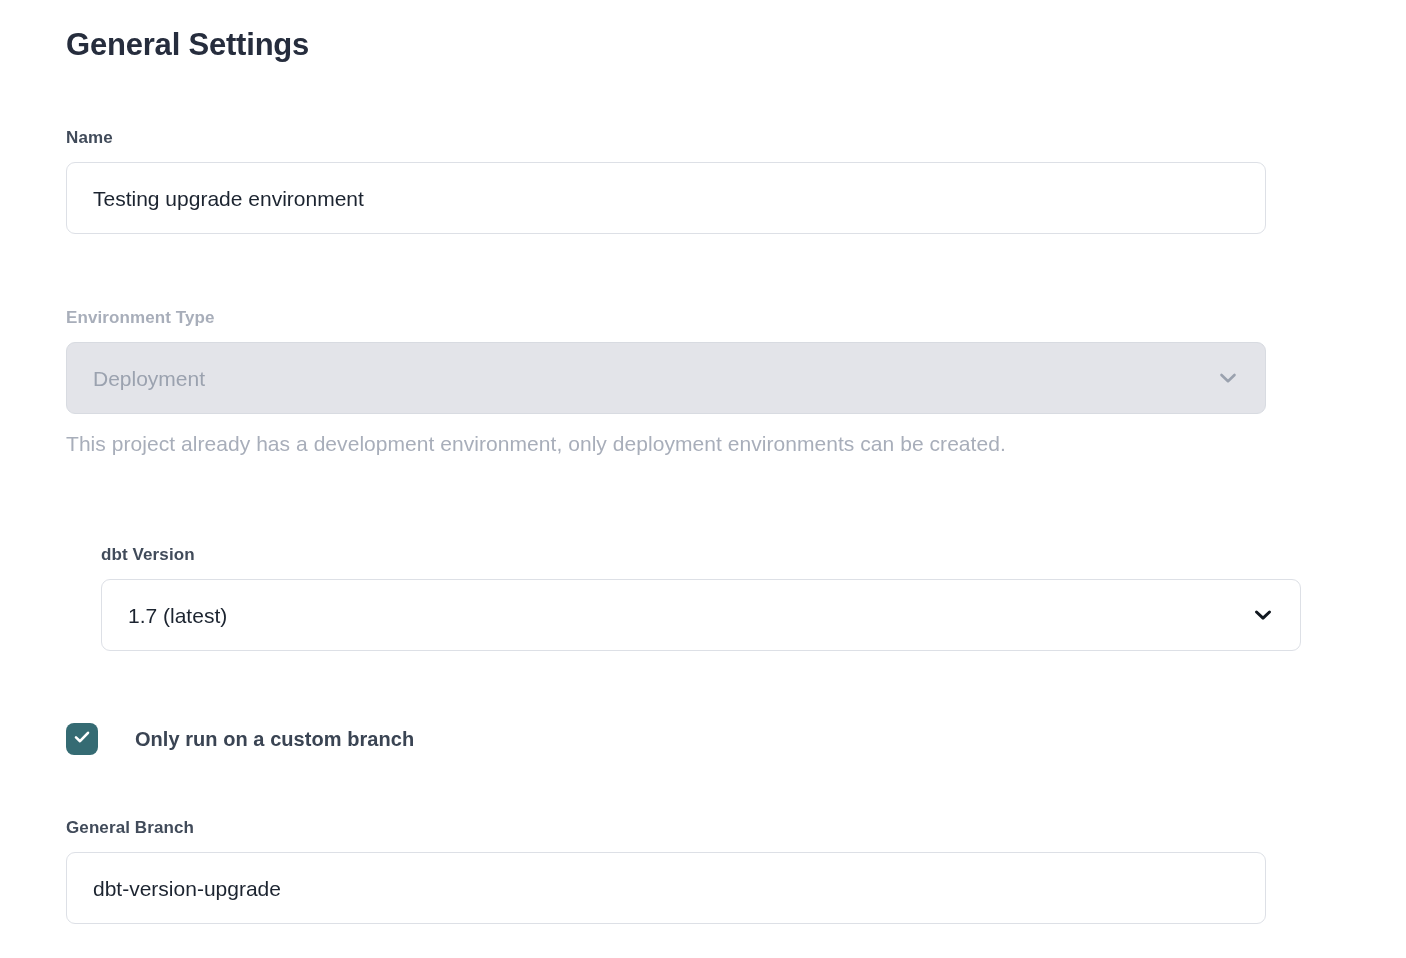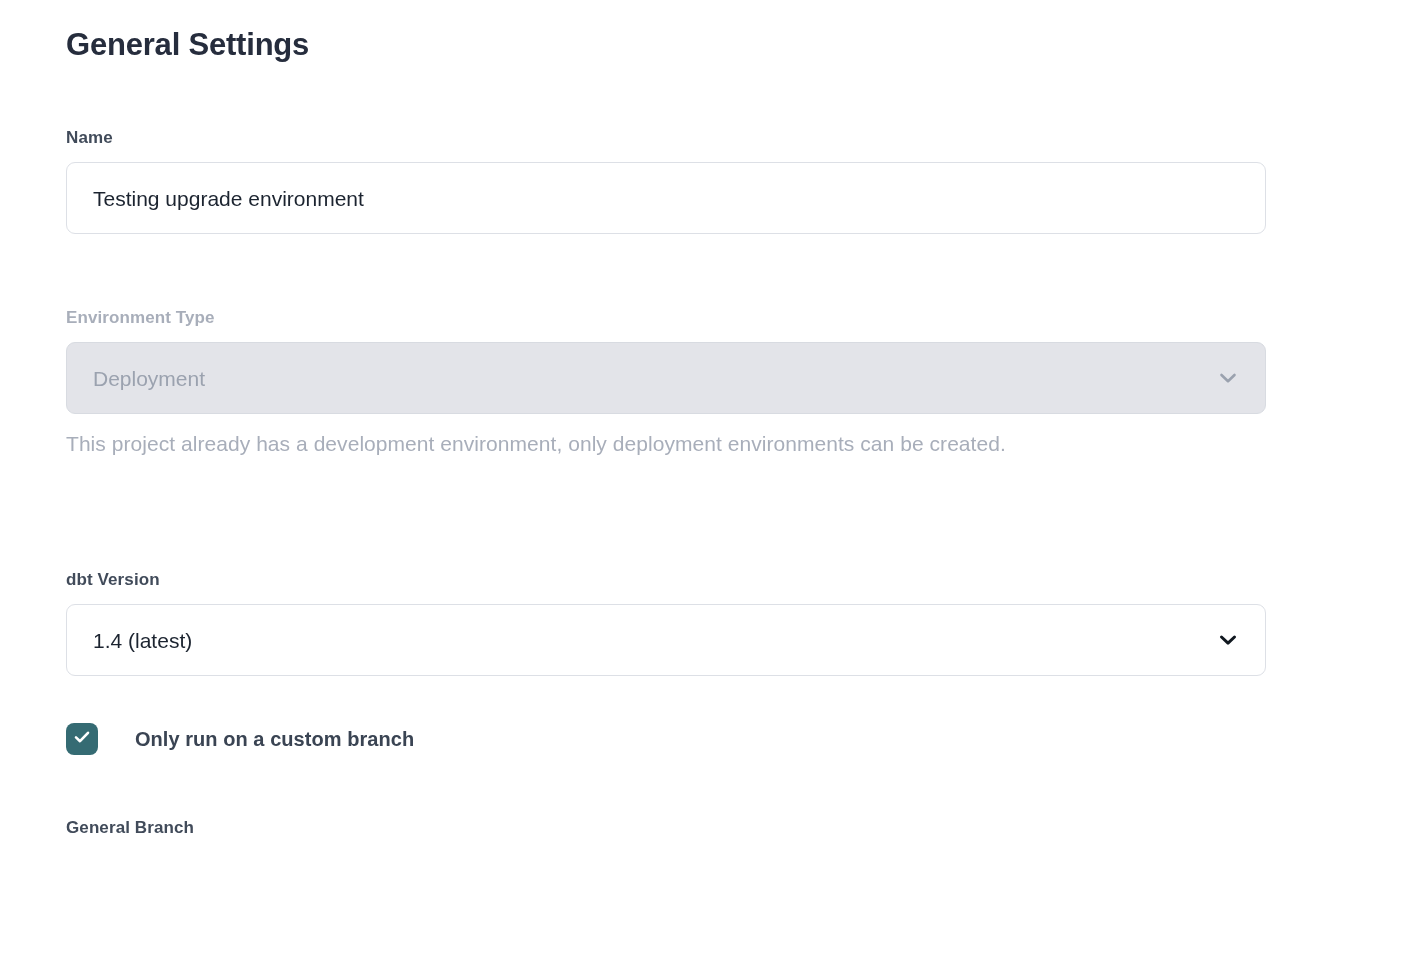--- a/index.html
+++ b/index.html
@@ -148,24 +148,24 @@
       <span>Deployment</span>
       <span class="chev">
         <svg width="22" height="22" viewBox="0 0 22 22" fill="none" xmlns="http://www.w3.org/2000/svg">
           <path d="M4.5 8 L11 14.2 L17.5 8" stroke="#9aa1ae" stroke-width="2.6" stroke-linecap="round" stroke-linejoin="round"></path>
         </svg>
       </span>
     </div>
     <p class="helper-text">This project already has a development environment, only deployment environments can be created.</p>
   </div>
 
-  <div class="field-group" style="top:570px;">
+  <div class="field-group" style="top:545px;margin-left:35px;">
     <label class="field-label">dbt Version</label>
     <div class="control select">
-      <span>1.4 (latest)</span>
+      <span>1.7 (latest)</span>
       <span class="chev">
         <svg width="22" height="22" viewBox="0 0 22 22" fill="none" xmlns="http://www.w3.org/2000/svg">
           <path d="M4.5 8 L11 14.2 L17.5 8" stroke="#111820" stroke-width="3" stroke-linecap="round" stroke-linejoin="round"></path>
         </svg>
       </span>
     </div>
   </div>
 
   <div class="checkbox-row" style="top:723px;">
     <span class="checkbox-box">
@@ -173,15 +173,16 @@
         <svg width="20" height="20" viewBox="0 0 20 20" fill="none" xmlns="http://www.w3.org/2000/svg">
           <path d="M4 10.4 L8 14.2 L16 5.8" stroke="#ffffff" stroke-width="2.6" stroke-linecap="round" stroke-linejoin="round"></path>
         </svg>
       </span>
     </span>
     <span class="checkbox-label">Only run on a custom branch</span>
   </div>
 
   <div class="field-group" style="top:818px;">
     <label class="field-label">General Branch</label>
+    <div class="control" title="branch name">dbt-version-upgrade</div>
   </div>
 
 </div>
 
 </body></html>

